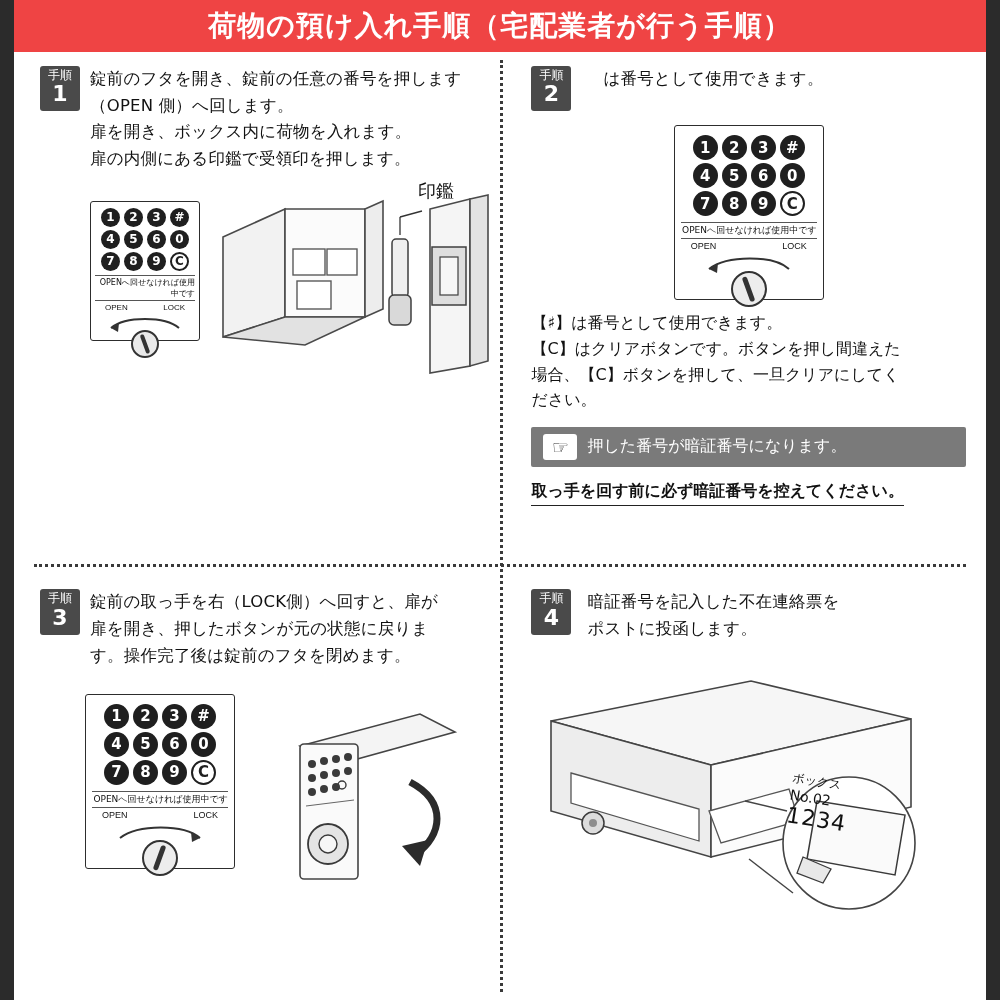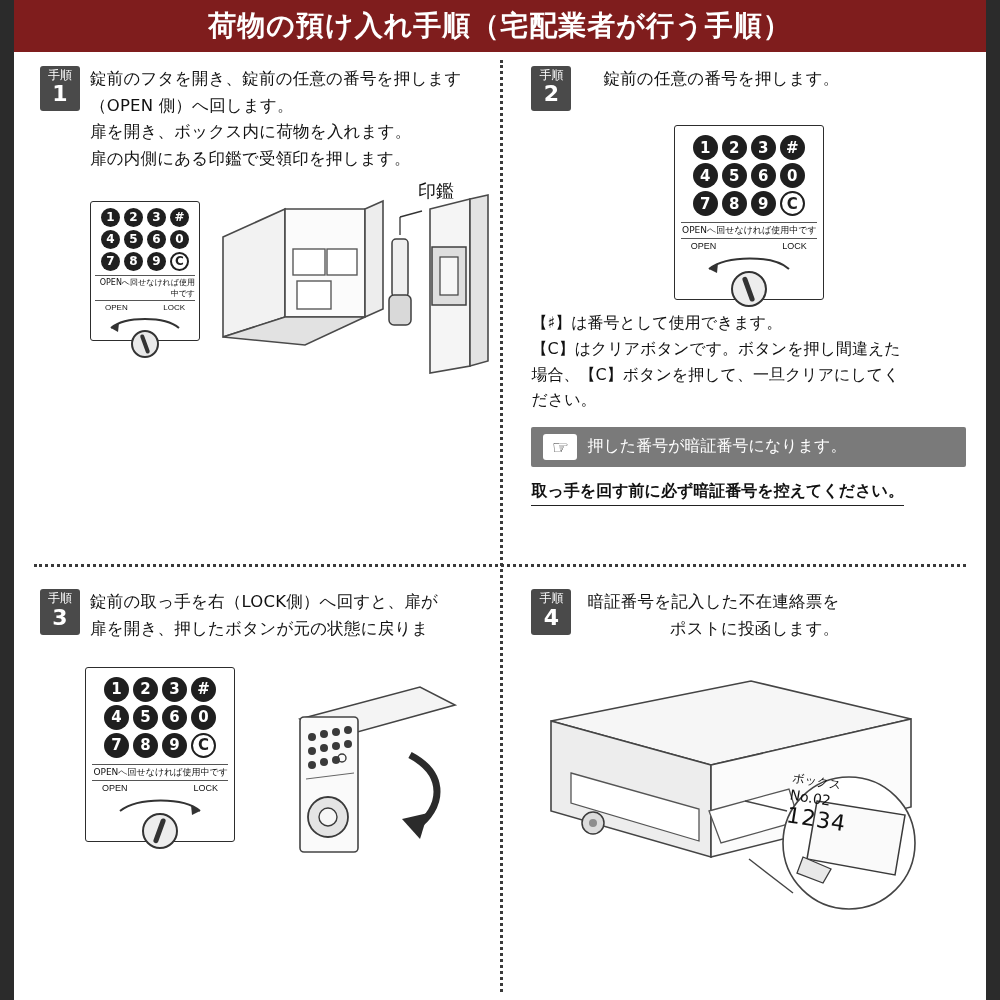--- a/index.html
+++ b/index.html
@@ -13,21 +13,21 @@
   }
   .page{
     position:absolute;inset:0;
     border-left:14px solid #2b2b2b;
     border-right:14px solid #2b2b2b;
     box-sizing:border-box;
   }
   
   .header{
     position:absolute;left:0;right:0;top:0;height:52px;
-    background:#7f1d1d;color:#fff;
+    background:#ef4444;color:#fff;
     display:flex;align-items:center;justify-content:center;
   }
   .header-title{
     font-size:28px;font-weight:bold;letter-spacing:1px;
     font-family:"DejaVu Sans",sans-serif;
   }
   
   .grid{
     position:absolute;left:14px;right:14px;top:52px;bottom:0;
   }
@@ -214,21 +214,21 @@
       </div>
     </div>
 
     <div class="cell q2">
       <div class="steprow">
         <div class="badge">
           <span class="bl">手順</span>
           <span class="bn">2</span>
         </div>
         <div class="steptext" style="padding-left:22px;">
-          <p>錠前の任意の番号を押します。</p>
+          <p>は番号として使用できます。</p>
         </div>
       </div>
 
       
       <div style="display:flex;justify-content:center;margin-top:14px;">
         <div class="panel" style="width:150px;height:175px;padding:9px 6px 6px;">
           <div class="keys">
             <div class="keyrow">
               <div class="key" style="width:25px;height:25px;font-size:15px;">1</div>
               <div class="key" style="width:25px;height:25px;font-size:15px;">2</div>
@@ -281,20 +281,21 @@
 
     <div class="cell q3">
       <div class="steprow">
         <div class="badge">
           <span class="bl">手順</span>
           <span class="bn">3</span>
         </div>
         <div class="steptext">
           <p>錠前の取っ手を右（LOCK側）へ回すと、扉が</p>
           <p>扉を開き、押したボタンが元の状態に戻りま</p>
+          <p>す。操作完了後は錠前のフタを閉めます。</p>
         </div>
       </div>
 
       <div class="illus" style="position:relative;height:220px;margin-top:16px;">
 
         <div class="panel" style="position:absolute;left:45px;top:8px;width:150px;height:175px;padding:9px 6px 6px;">
           <div class="keys">
             <div class="keyrow">
               <div class="key" style="width:25px;height:25px;font-size:15px;">1</div>
               <div class="key" style="width:25px;height:25px;font-size:15px;">2</div>
@@ -360,21 +361,21 @@
         </div>
       </div>
     </div>
 
     <div class="cell q4">
       <div class="steprow">
         <div class="badge">
           <span class="bl">手順</span>
           <span class="bn">4</span>
         </div>
-        <div class="steptext" style="padding-left:6px;text-align:right;">
+        <div class="steptext" style="padding-left:6px;">
           <p>暗証番号を記入した不在連絡票を</p>
           <p>ポストに投函します。</p>
         </div>
       </div>
 
       <div class="illus" style="position:relative;height:250px;margin-top:18px;">
         <svg width="420" height="250" viewBox="0 0 420 250">
 
           <polygon points="20,60 220,20 380,58 180,104" fill="#f6f6f6" stroke="#444" stroke-width="1.6"></polygon>
           <polygon points="20,60 180,104 180,196 20,150" fill="#ededed" stroke="#444" stroke-width="1.6"></polygon>

